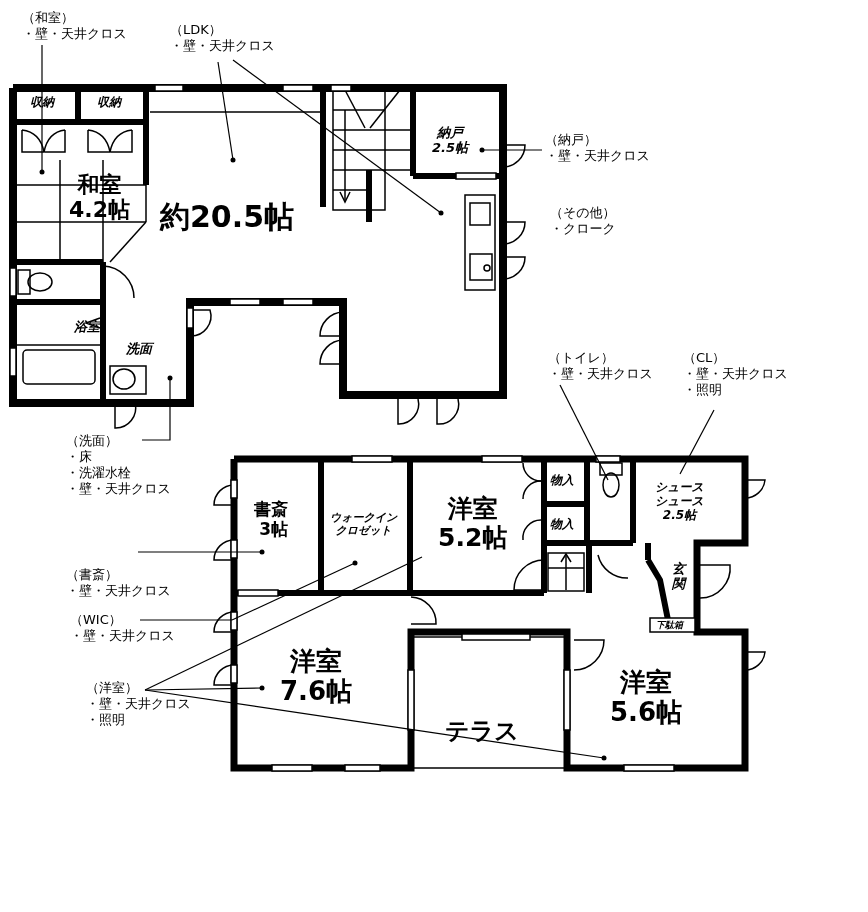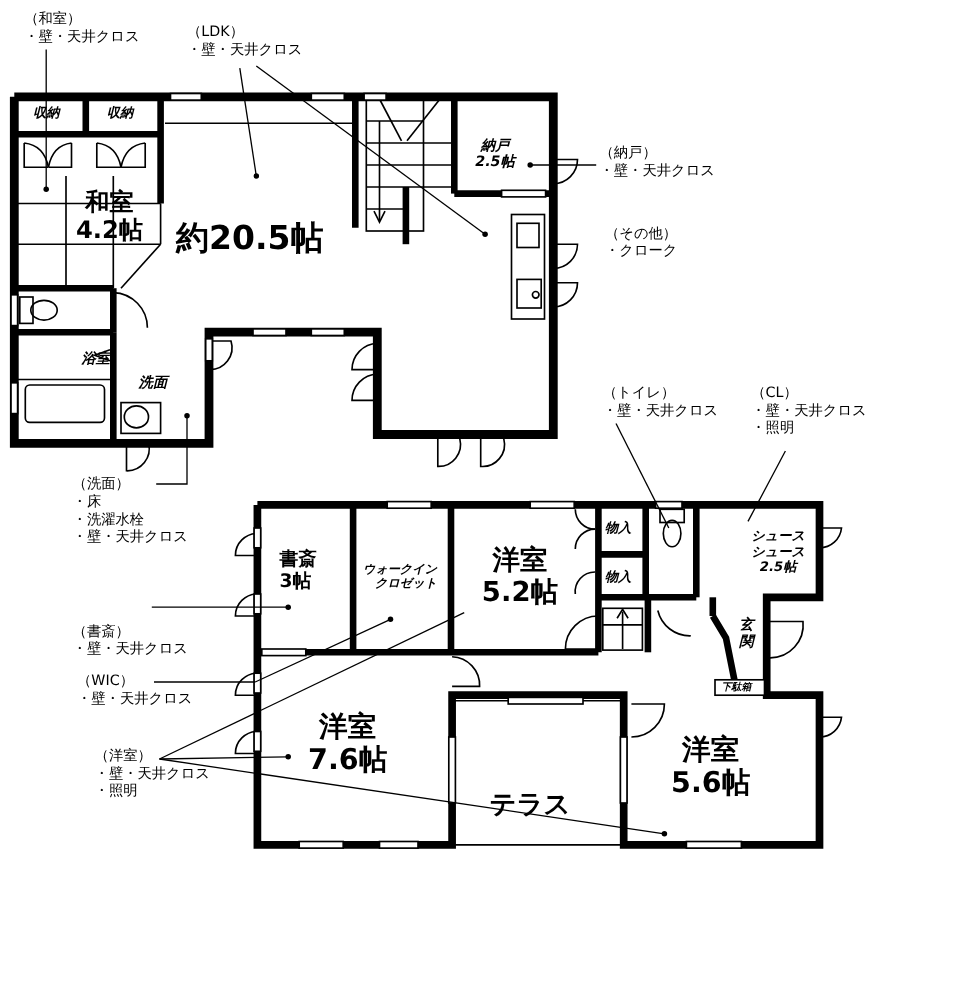--- a/index.html
+++ b/index.html
@@ -1,21 +1,21 @@
 <!DOCTYPE html>
 <html><head>
 <meta charset="utf-8">
 <style>
   html, body { margin:0; padding:0; background:#ffffff; }
   body { width:868px; height:912px; position:relative; overflow:hidden; font-family:"DejaVu Sans", sans-serif; color:#000; }
   #plan { position:absolute; left:0; top:0; width:868px; height:912px; }
   .lbl { position:absolute; white-space:nowrap; line-height:1.15; }
   .room-big { font-weight:bold; font-size:30px; text-align:center; }
   .room-mid { font-weight:bold; font-size:22px; text-align:center; }
-  .room-sm { font-weight:bold; font-size:15px; text-align:left; }
+  .room-sm { font-weight:bold; font-size:15px; text-align:right; }
   .room-xs { font-weight:bold; font-size:12px; text-align:center;font-style:italic; }
   .note { font-size:13px; line-height:16px; }
   .note .t { display:block; }
 </style>
 </head>
 <body>
 
 <svg id="plan" viewBox="0 0 868 912" xmlns="http://www.w3.org/2000/svg">
   <g fill="none" stroke="#000">
 
@@ -218,34 +218,34 @@
 </div>
 
 <div class="lbl room-xs" style="left:38px;top:320px;font-size:13px;margin-left:36px;">浴室</div>
 <div class="lbl room-xs" style="left:126px;top:342px;font-size:13px;">洗面</div>
 
 <div class="lbl room-sm" style="left:254px;top:500px;font-size:17px;">
   <div>書斎</div>
   <div>3帖</div>
 </div>
 
-<div class="lbl room-xs" style="left:330px;top:512px;font-size:11px;text-align:right;">
+<div class="lbl room-xs" style="left:330px;top:512px;font-size:11px;">
   <div>ウォークイン</div>
   <div>クロゼット</div>
 </div>
 
 <div class="lbl room-mid" style="left:438px;top:495px;font-size:25px;">
   <div>洋室</div>
   <div>5.2帖</div>
 </div>
 
 <div class="lbl room-xs" style="left:550px;top:474px;font-size:12px;">物入</div>
 <div class="lbl room-xs" style="left:550px;top:518px;font-size:12px;">物入</div>
 
-<div class="lbl room-xs" style="left:683px;top:481px;font-size:12px;">
+<div class="lbl room-xs" style="left:655px;top:481px;font-size:12px;">
   <div>シュース</div>
   <div>シュース</div>
   <div>2.5帖</div>
 </div>
 
 <div class="lbl room-xs" style="left:672px;top:562px;font-size:13px;">
   <div>玄</div>
   <div>関</div>
 </div>
 

